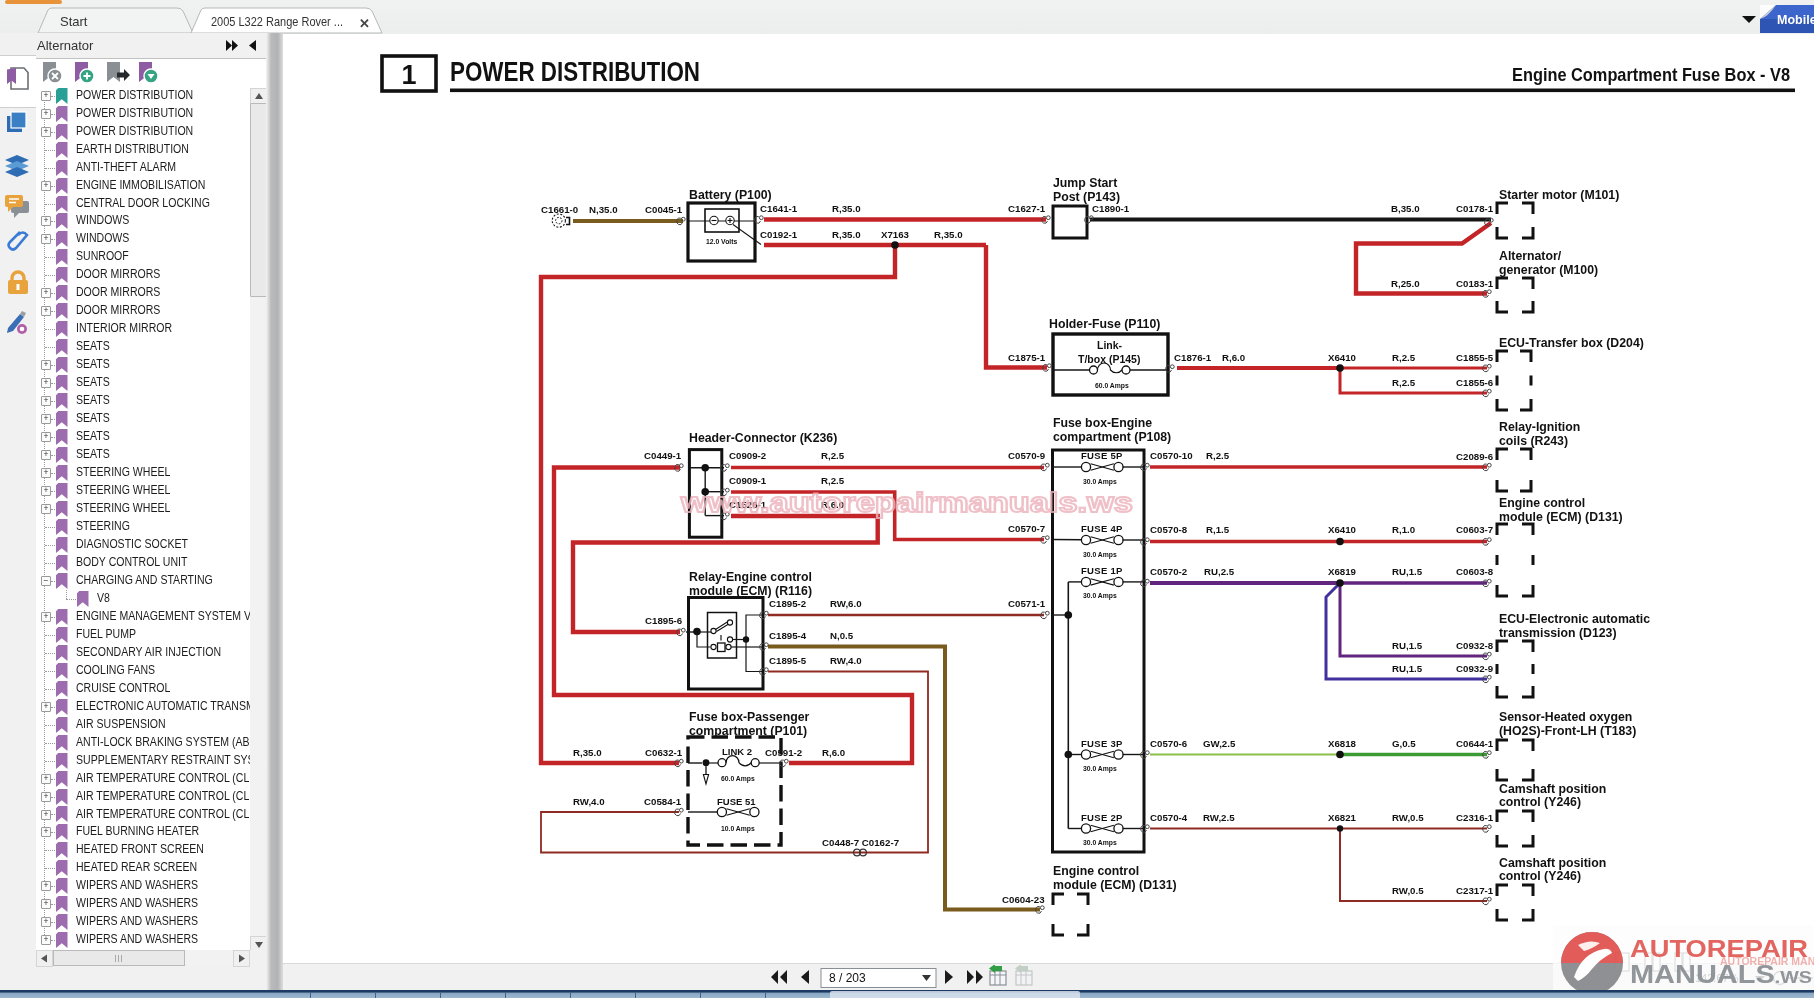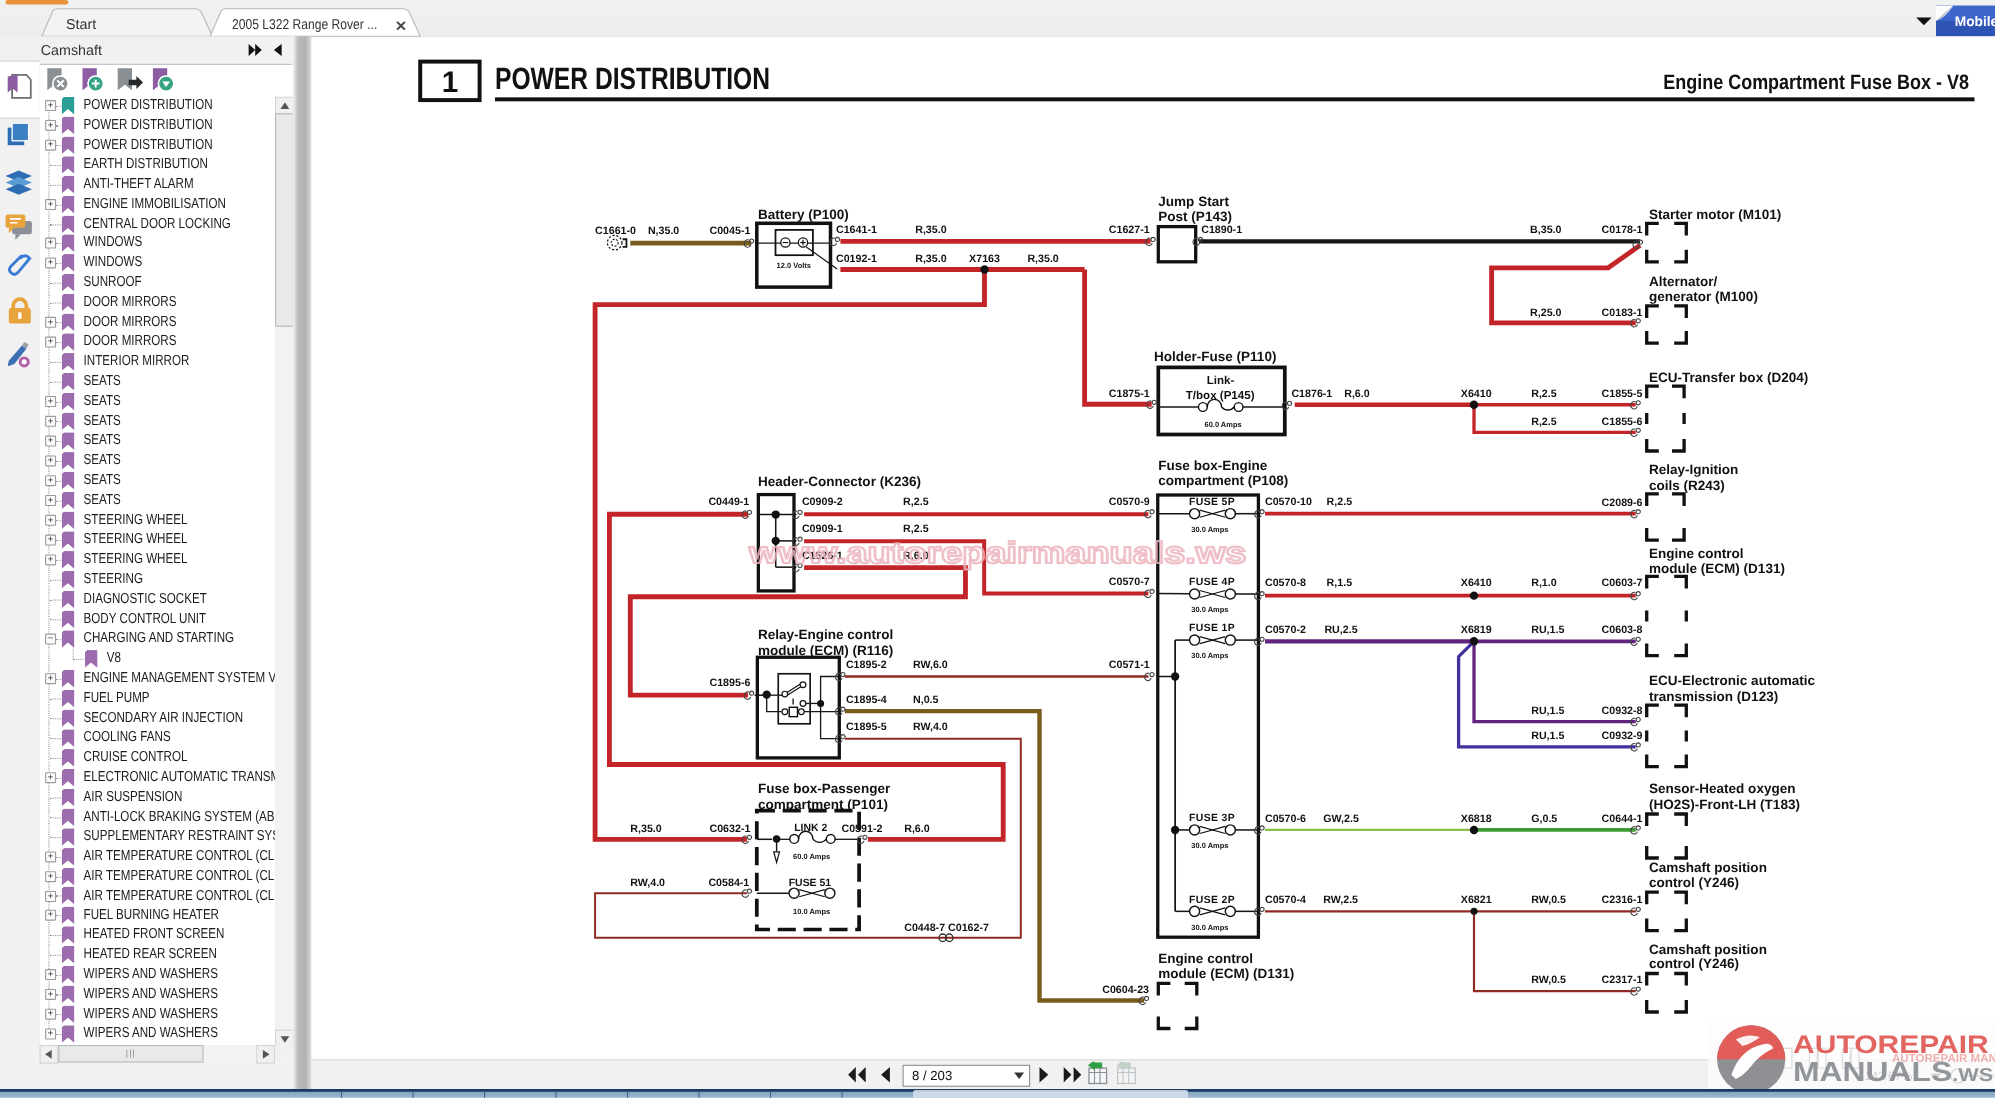--- a/index.html
+++ b/index.html
@@ -488,21 +488,21 @@
 </svg>
 <div id="mobilebtn"><svg width="54" height="28">
  <rect x="0" y="0" width="54" height="28" fill="#2f55b4"></rect>
  <rect x="0" y="0" width="54" height="14" fill="#3c66cc"></rect>
  <path d="M 0,0 L 16,0 L 0,14 Z" fill="#fdfdfd"></path>
  <path d="M 0,14 L 16,0 Q 8,12 0,14 Z" fill="#c9ced6"></path>
  <text x="17" y="19" font-size="12.5" font-weight="bold" fill="#fff" font-family="Liberation Sans">Mobile</text>
 </svg></div>
 
 <div id="sidehdr">
-    <span id="bmtitle">Camshaft</span>
+    <span id="bmtitle">Alternator</span>
  <svg width="40" height="16" style="position:absolute;right:2px;top:5px">
   <path d="M 2,2 L 8,7.5 L 2,13 Z" fill="#111"></path>
       <path d="M 8,2 L 14,7.5 L 8,13 Z" fill="#111"></path>
   <path d="M 32,2 L 32,13 L 25,7.5 Z" fill="#111"></path>
  </svg>
 </div>
 <div id="iconstrip"></div>
 <div id="seltile"></div>
 <svg id="stripicons" width="36" height="360" style="position:absolute;left:0;top:60px;z-index:6">
 

